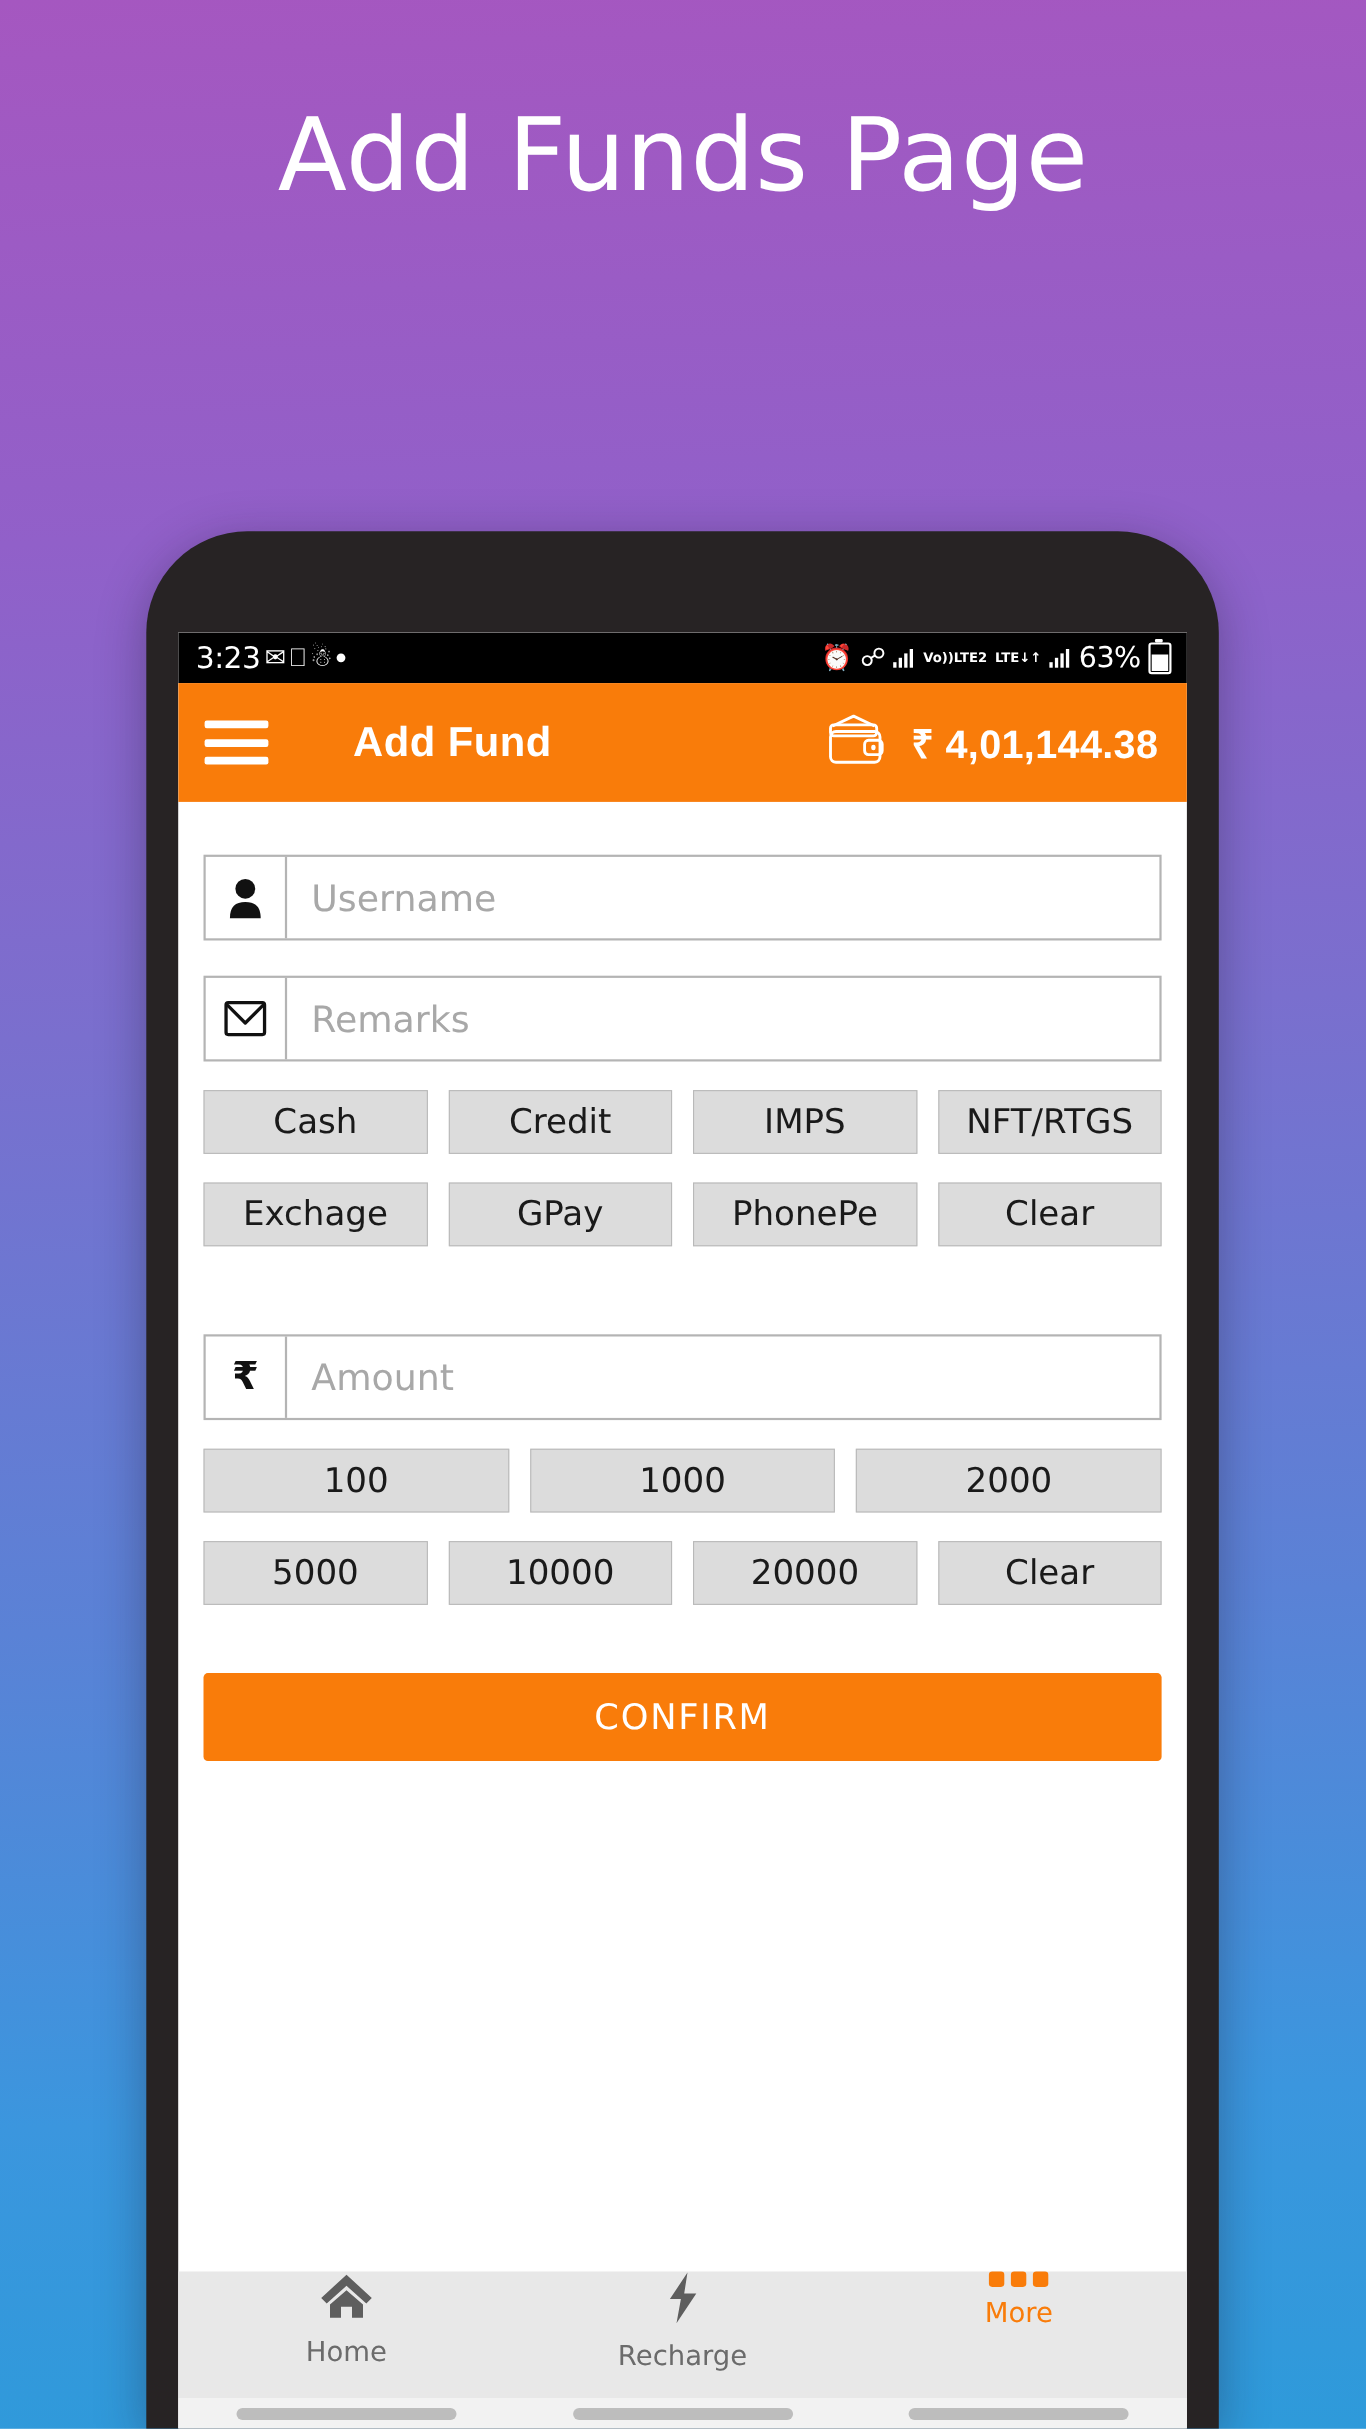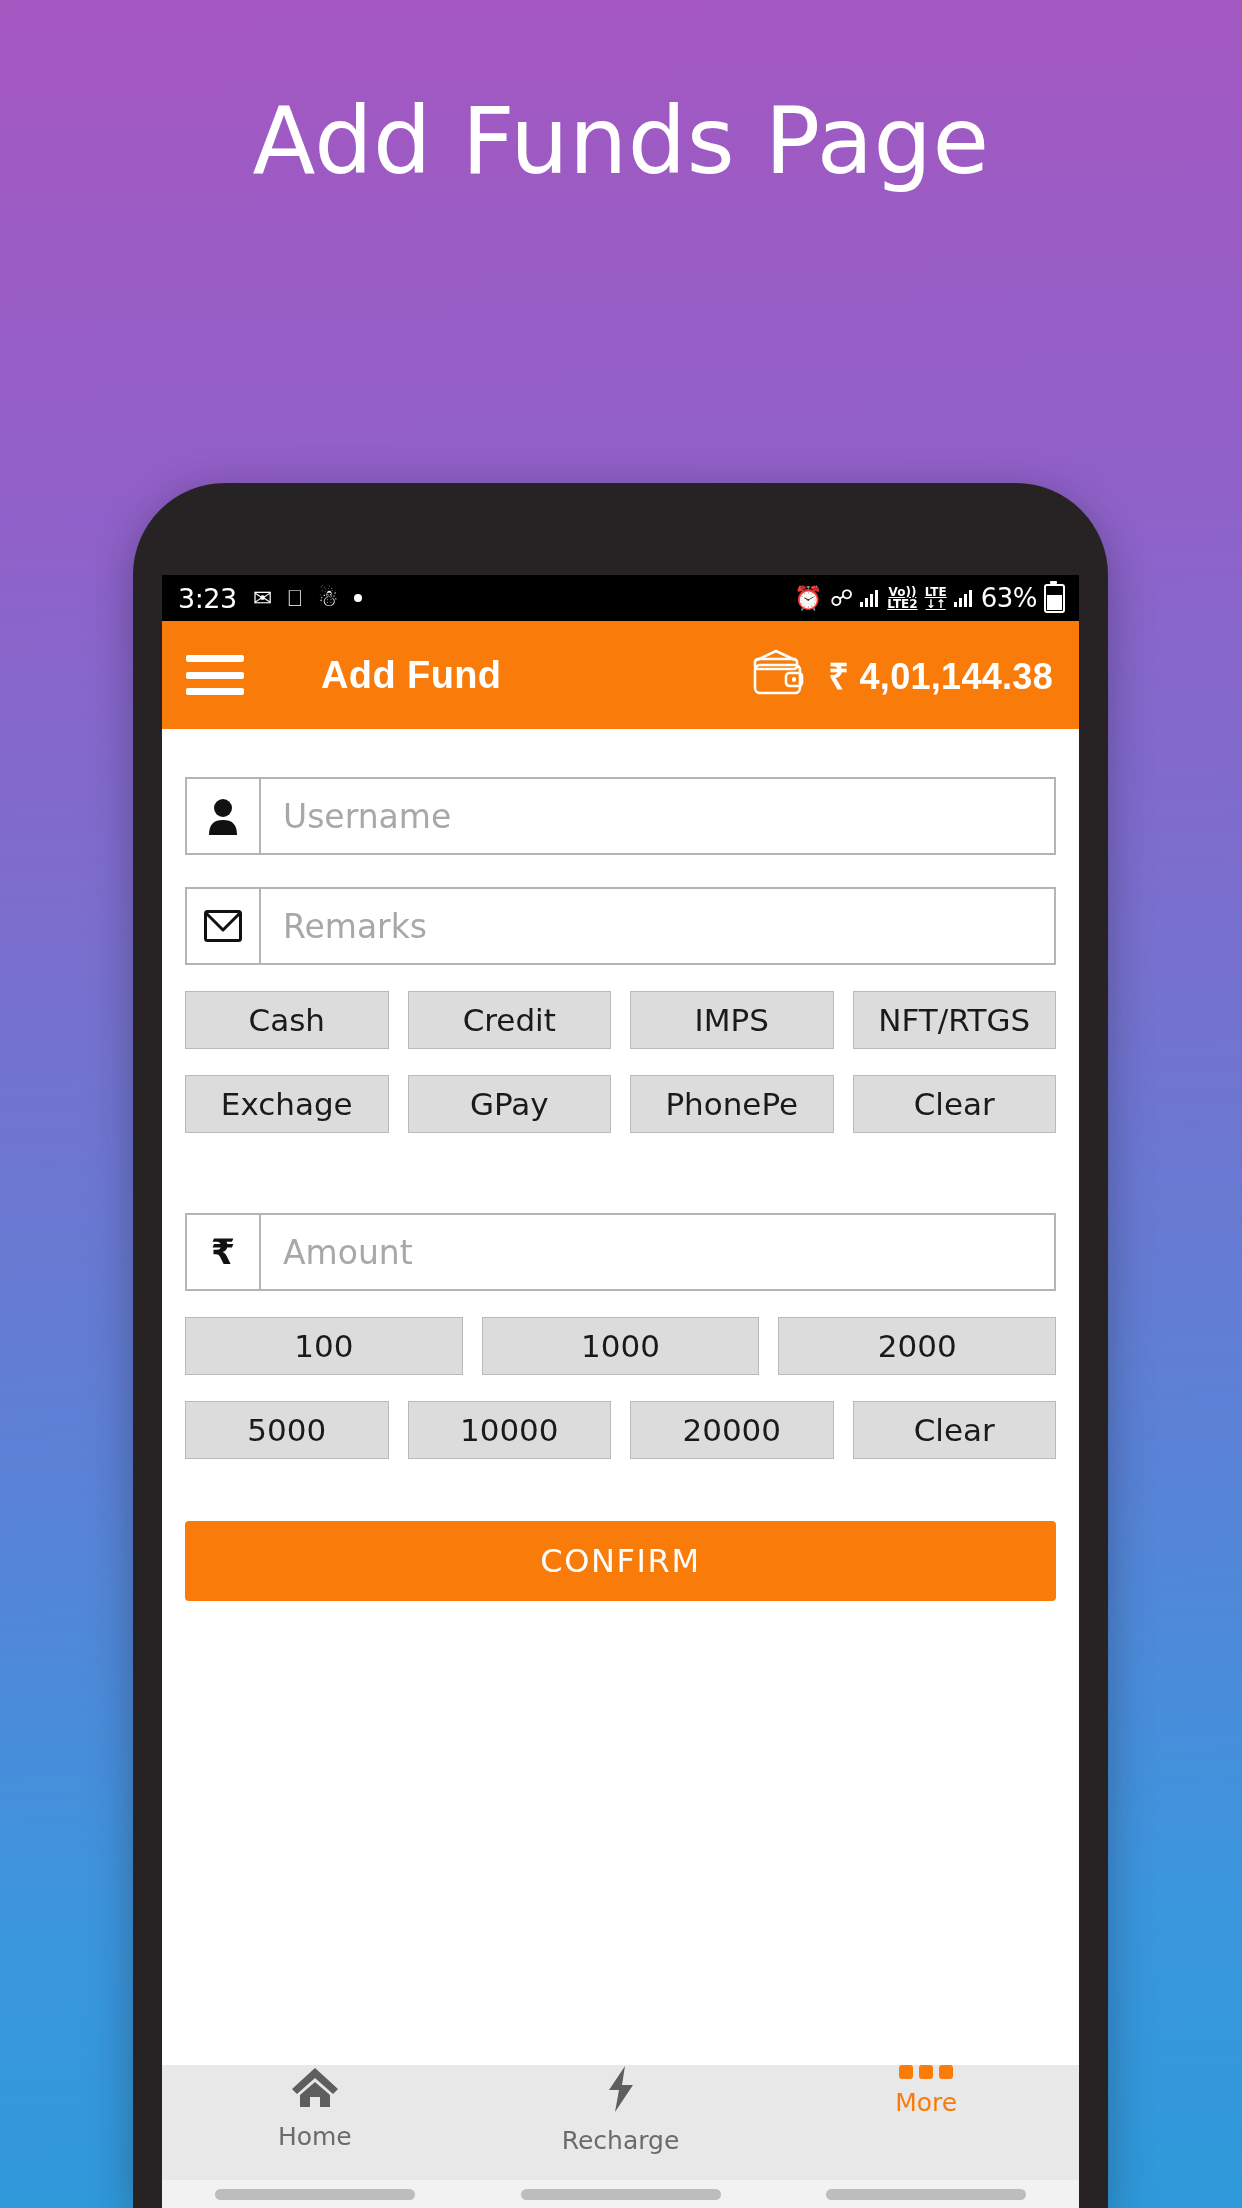--- a/index.html
+++ b/index.html
@@ -34,27 +34,27 @@
     overflow:hidden;
   }
 
   
   .status-bar{
     height:46px;background:#000000;color:#ffffff;
     display:flex;align-items:center;justify-content:space-between;
     padding:0 14px 0 16px;box-sizing:border-box;
     font-size:27px;font-family:"DejaVu Sans", sans-serif;
   }
-  .sb-left{display:flex;align-items:center;gap:16px;}
+  .sb-left{display:flex;align-items:center;gap:4px;}
   .sb-right{display:flex;align-items:center;gap:7px;}
   .sb-time{font-size:27px;letter-spacing:-0.5px;}
   .sb-ico{font-size:23px;line-height:1;display:inline-block;}
   .sb-dot{width:8px;height:8px;border-radius:50%;background:#fff;display:inline-block;}
-  .sb-net{display:flex;flex-direction:column;align-items:center;justify-content:center;
-          font-size:12px;line-height:12px;font-weight:bold;text-decoration:underline;}
+  .sb-net{display:flex;align-items:center;justify-content:center;
+          font-size:12px;line-height:12px;font-weight:bold;}
   .sb-pct{font-size:26px;letter-spacing:-0.5px;}
   .bars{display:inline-block;width:20px;height:18px;position:relative;}
   .bars i{position:absolute;bottom:0;width:3px;background:#fff;display:block;}
   .bars i:nth-child(1){left:0;height:5px;}
   .bars i:nth-child(2){left:5px;height:9px;}
   .bars i:nth-child(3){left:10px;height:13px;}
   .bars i:nth-child(4){left:15px;height:17px;}
   .batt{width:17px;height:25px;border:2px solid #fff;border-radius:3px;position:relative;display:inline-block;}
   .batt:before{content:"";position:absolute;top:-5px;left:4px;width:7px;height:3px;background:#fff;border-radius:1px;}
   .batt:after{content:"";position:absolute;left:1px;bottom:1px;right:1px;height:60%;background:#fff;}

